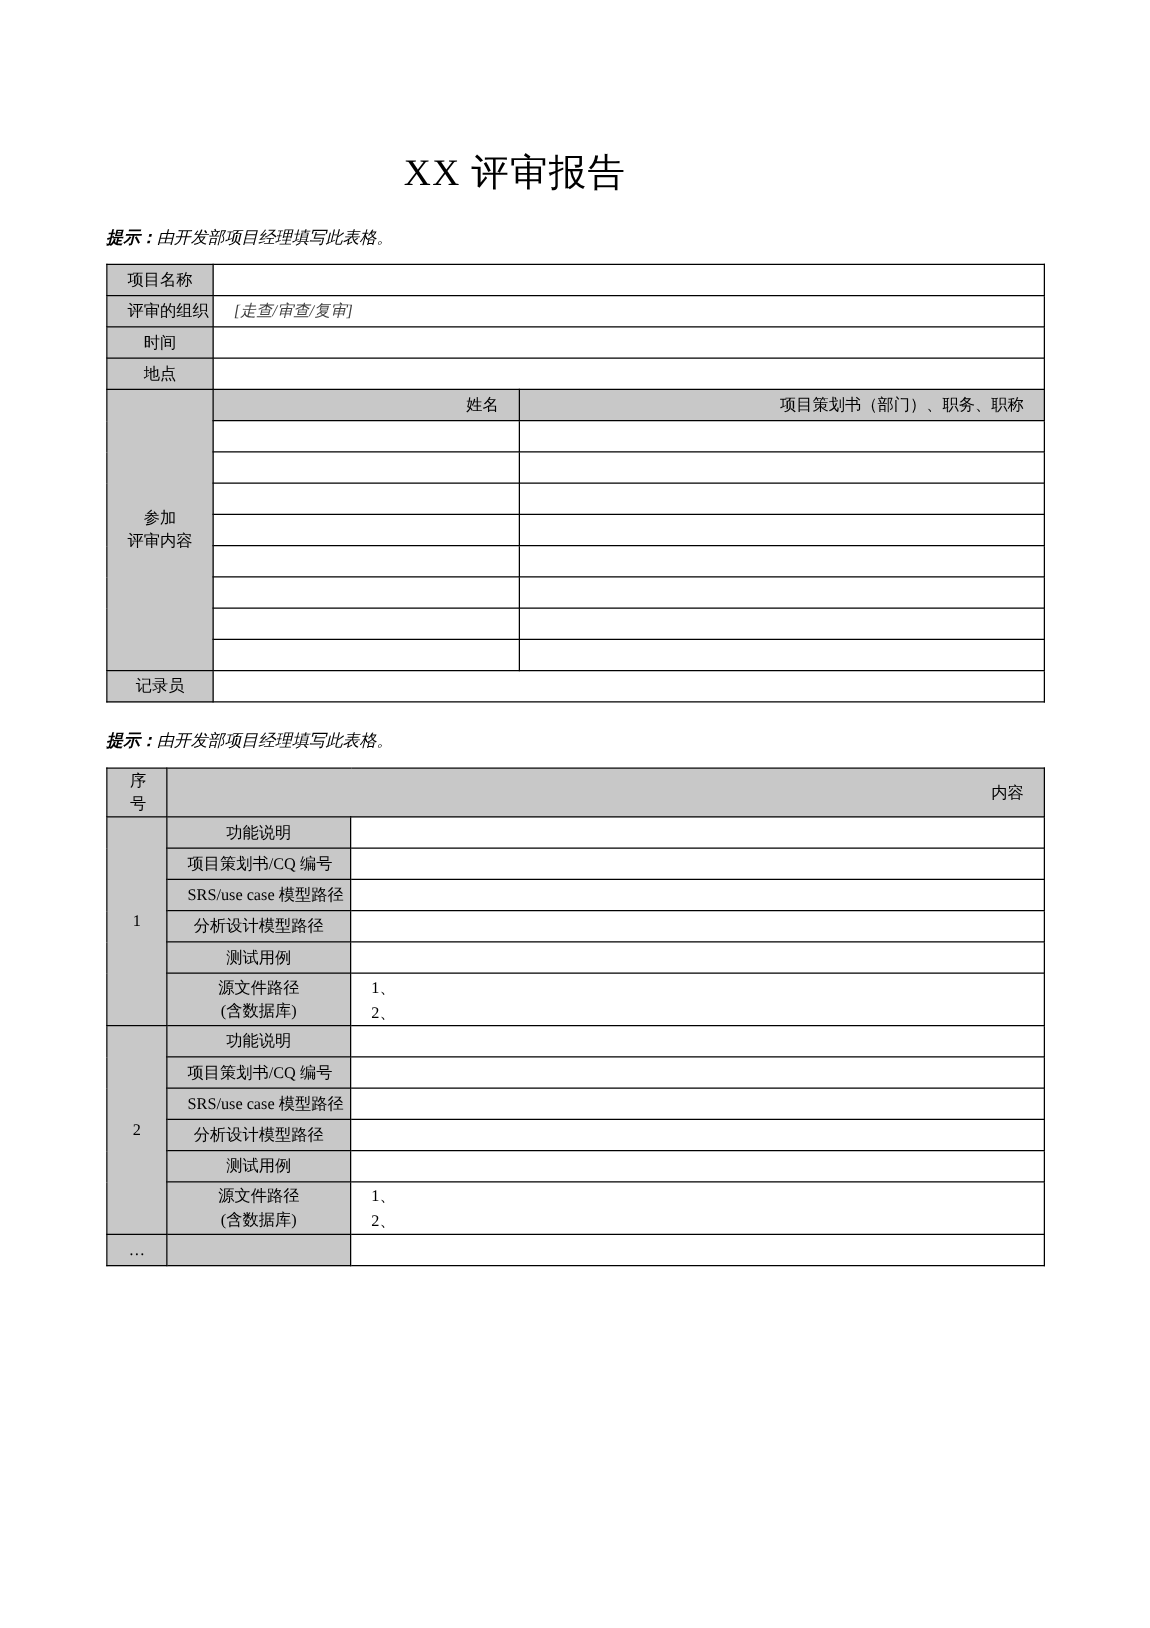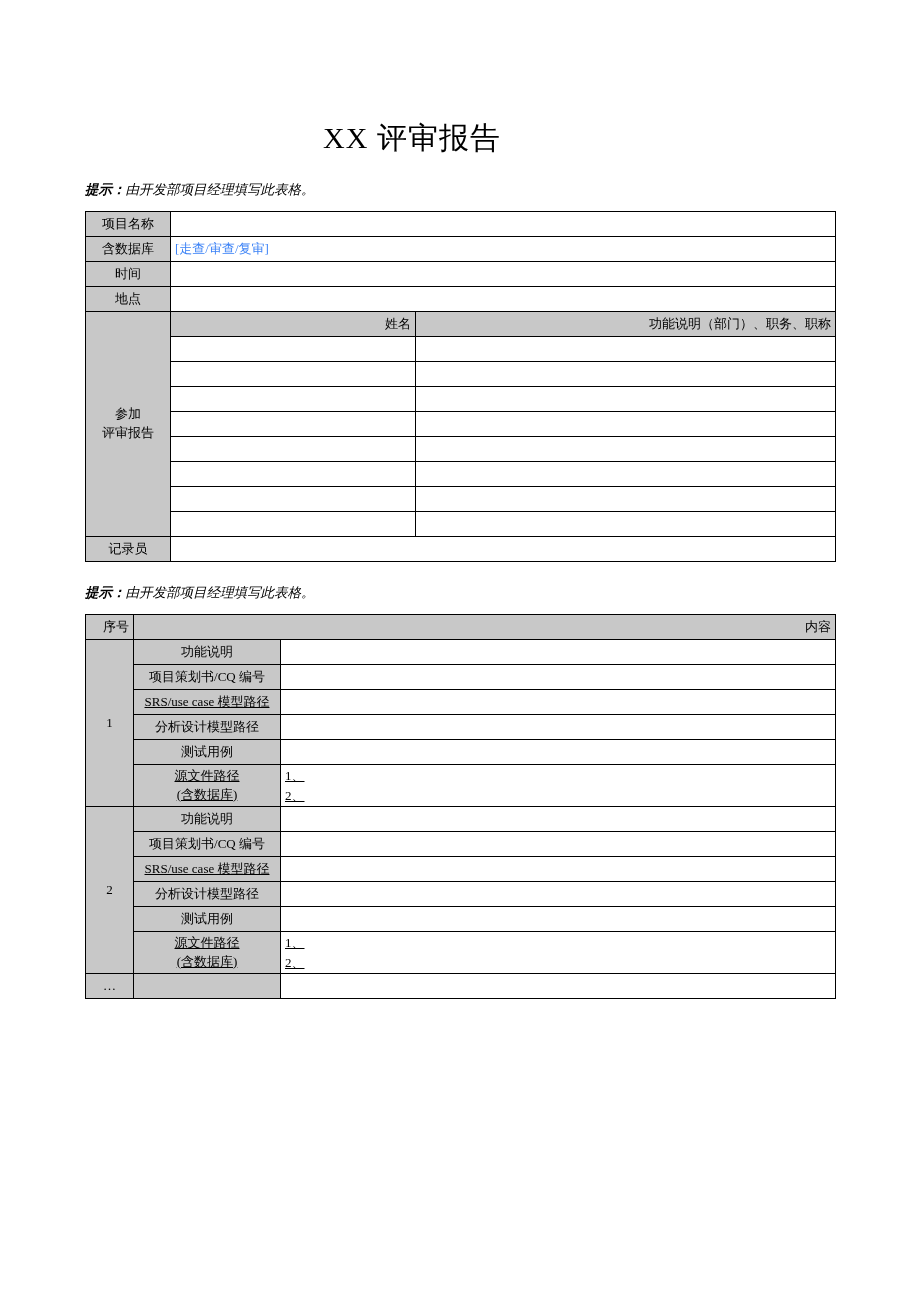--- a/index.html
+++ b/index.html
@@ -53,59 +53,59 @@
   }
   table.doc-table {
     border-collapse: collapse;
     width: 750px;
     table-layout: fixed;
   }
   table.doc-table td {
     border: 1px solid #000;
     font-size: 13px;
     height: 22px;
-    padding: 1px 4px;
+    padding: 1px 16px;
     vertical-align: middle;
     font-family: "Liberation Serif", serif;
   }
   .lbl {
     background: #c8c8c8;
     text-align: center;
     white-space: nowrap;
   }
   .hdr {
     background: #c8c8c8;
     text-align: right;
     font-size: 13px;
   }
   .blank {
     background: #ffffff;
   }
   .bluelink {
-    color: #3b82f6;
+    color: #404040;
+    font-style: italic;
     font-size: 13px;
   }
   .twoline {
     line-height: 1.45;
   }
   .sec2wrap {
     margin-top: 4px;
     border-radius: 32px;
   }
   .cell-num {
     text-align: center;
     background: #c8c8c8;
     font-size: 14px;
   }
   .tall {
     height: 44px;
   }
   .tall2 {
     height: 40px;
-    text-decoration: underline;
   }
   .src-cell {
     padding-left: 6px;
     line-height: 1.55;
     font-size: 13px;
   }
   .src-cell div { line-height: 1.5; }
 </style>
 </head>
 <body>
@@ -124,38 +124,38 @@
       <col style="width:85px">
       <col style="width:245px">
       <col style="width:420px">
     </colgroup>
     <tbody>
       <tr>
         <td class="lbl">项目名称</td>
         <td class="blank" colspan="2"></td>
       </tr>
       <tr>
-        <td class="lbl">含数据库</td>
+        <td class="lbl">评审的组织</td>
         <td class="blank bluelink" colspan="2">[走查/审查/复审]</td>
       </tr>
       <tr>
         <td class="lbl">时间</td>
         <td class="blank" colspan="2"></td>
       </tr>
       <tr>
         <td class="lbl">地点</td>
         <td class="blank" colspan="2"></td>
       </tr>
       <tr>
         <td class="lbl twoline" rowspan="9">
           <div>参加</div>
-          <div>评审报告</div>
+          <div>评审内容</div>
         </td>
         <td class="hdr">姓名</td>
-        <td class="hdr">功能说明（部门）、职务、职称</td>
+        <td class="hdr">项目策划书（部门）、职务、职称</td>
       </tr>
       <tr>
           <td class="blank"></td>
           <td class="blank"></td>
         </tr>
       <tr>
           <td class="blank"></td>
           <td class="blank"></td>
         </tr>
       <tr>

